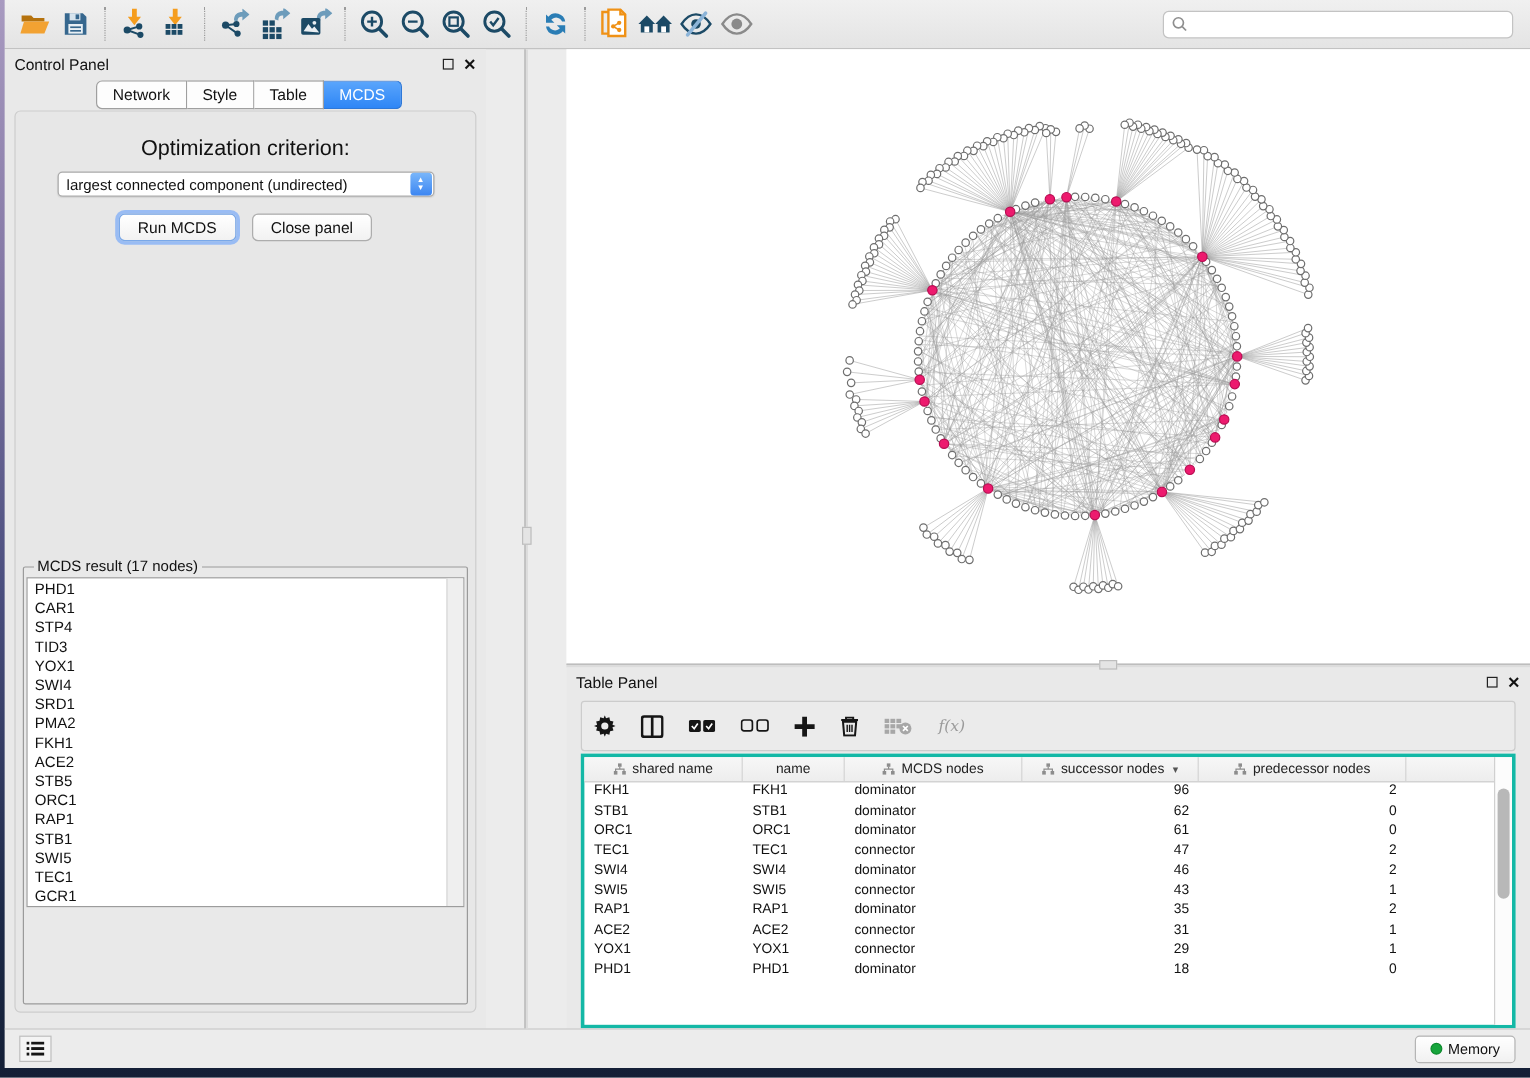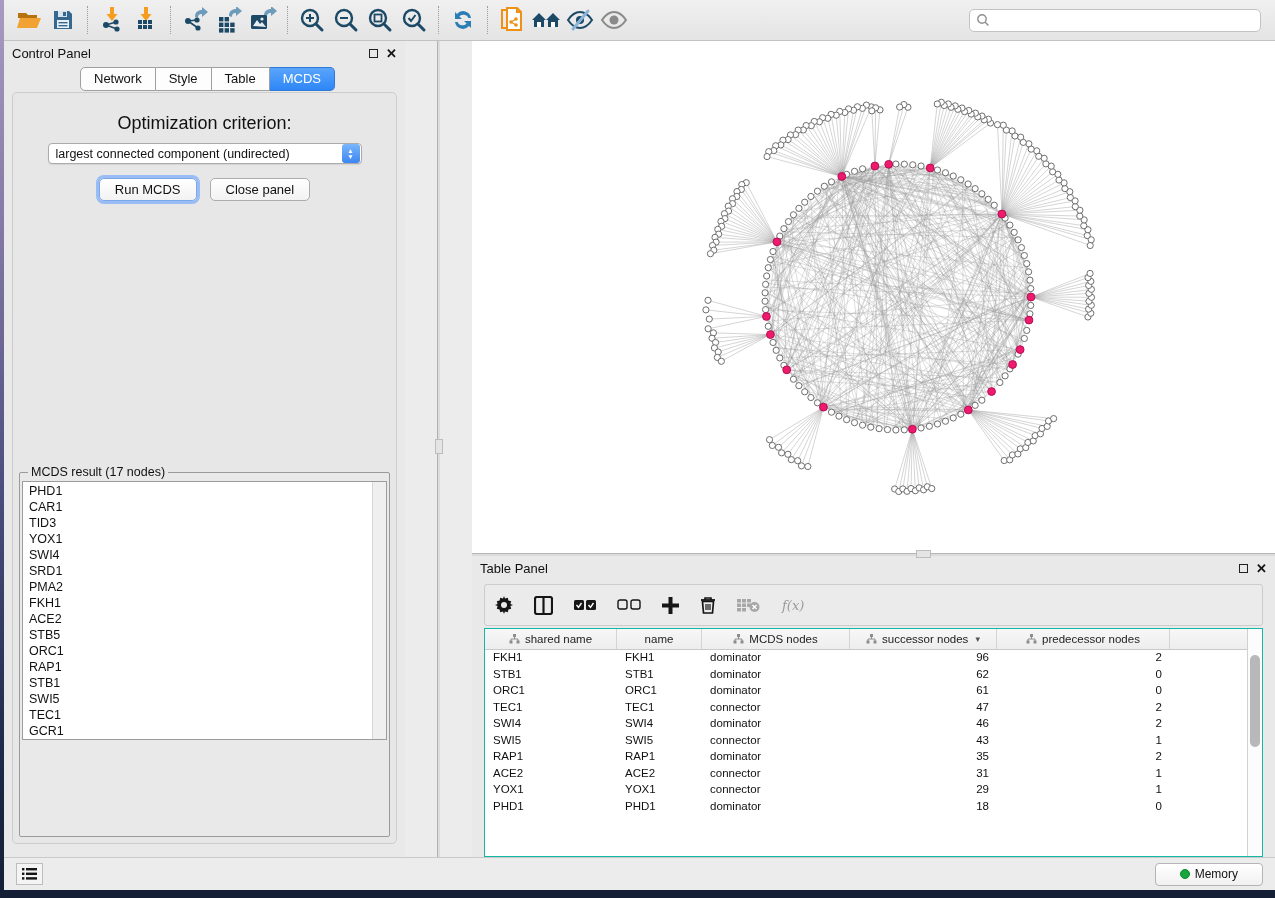--- a/index.html
+++ b/index.html
@@ -69,21 +69,21 @@
 
   .h-divider { height:3px; background:#dcdcdc; border-top:1px solid #b6b6b6; position:relative; flex:0 0 auto; }
   .h-handle { position:absolute; top:-4px; left:444px; width:15px; height:8px; background:#e4e4e4; border:1px solid #bdbdbd; }
 
   
   .table-panel { flex:1; background:#e9e9e9; display:flex; flex-direction:column; min-height:0; }
   .tp-toolbar { margin:3px 12px 0; height:42px; flex:0 0 auto; background:#ebebeb; border:1px solid #cccccc; border-radius:3px; display:flex; align-items:center; padding:0 10px; gap:21px; }
   .tp-ico { display:flex; align-items:center; justify-content:center; }
   .fx { font-family:"DejaVu Serif",serif; font-style:italic; font-size:13px; color:#9a9a9a; }
 
-  .ntable { margin:2px 12px 0; flex:1; background:#fff; border:1px solid #14b8a6; display:flex; min-height:0; }
+  .ntable { margin:2px 12px 0; flex:1; background:#fff; border:3px solid #14b8a6; display:flex; min-height:0; }
   .ntable-main { flex:1; display:flex; flex-direction:column; min-width:0; }
   .thead { display:flex; height:21px; flex:0 0 auto; background:linear-gradient(180deg,#f7f7f7,#ededed); border-bottom:1px solid #c9c9c9; font-size:11.5px; color:#222; }
   .th { display:flex; align-items:center; justify-content:center; gap:5px; border-right:1px solid #d4d4d4; position:relative; }
   .th .sort { font-size:9px; color:#555; margin-left:2px; }
   .tbody { flex:1; overflow:hidden; }
   .trow { display:flex; height:16.5px; font-size:11.5px; color:#111; }
   .td { padding:1px 8px 0; white-space:nowrap; overflow:hidden; }
   .num { text-align:right; }
   .c0 { width:132px; } .c1 { width:85px; } .c2 { width:148px; } .c3 { width:147px; } .c4 { width:173px; } .cf { flex:1; border-right:none !important; }
   .vscroll { width:15px; flex:0 0 auto; background:#fcfcfc; border-left:1px solid #d0d0d0; position:relative; }
@@ -91,21 +91,21 @@
 
   .btab-row { height:30px; flex:0 0 auto; display:flex; justify-content:center; align-items:center; border-bottom:1px solid #d0d0d0; }
   .btab { font-size:12.5px; padding:3px 14px 4px; background:#fff; border:1px solid #a8a8a8; border-left-width:0; color:#111; }
   .btab:first-child { border-left-width:1px; border-top-left-radius:5px; border-bottom-left-radius:5px; }
   .btab:last-child { border-top-right-radius:5px; border-bottom-right-radius:5px; }
   .btab.sel { background:linear-gradient(180deg,#5aa5fc,#2e86f6); color:#fff; border-color:#2e78d8; }
 
   
   .statusbar { height:33px; flex:0 0 auto; background:#ececec; border-top:1px solid #c9c9c9; display:flex; align-items:center; padding:0 12px; }
   .sq-btn { width:27px; height:22px; background:#f4f4f4; border:1px solid #bdbdbd; display:flex; align-items:center; justify-content:center; }
-  .mem-btn { margin-left:auto; height:23px; background:linear-gradient(180deg,#ffffff,#f1f1f1); border:1px solid #b5b5b5; border-radius:4px; display:flex; align-items:center; gap:5px; padding:0 24px; font-size:12px; color:#111; }
+  .mem-btn { margin-left:auto; height:23px; background:linear-gradient(180deg,#ffffff,#f1f1f1); border:1px solid #b5b5b5; border-radius:4px; display:flex; align-items:center; gap:5px; padding:0 12px; font-size:12px; color:#111; }
   .mem-dot { width:10px; height:10px; border-radius:50%; background:#17a53c; border:1px solid #0d8a2d; }
 </style>
 </head>
 <body>
 
 <div class="app">
 
   <div class="toolbar">
     <div class="tbtn">
       <svg width="26" height="24" viewBox="0 0 26 24">
@@ -287,20 +287,21 @@
         <div class="btn-row">
           <button class="mbtn focus">Run MCDS</button>
           <button class="mbtn">Close panel</button>
         </div>
         <fieldset class="mcds-box">
           <legend>MCDS result (17 nodes)</legend>
           <div class="mcds-list">
             <div class="mcds-items">
                 <div class="mcds-item">PHD1</div>
                 <div class="mcds-item">CAR1</div>
+                <div class="mcds-item">STP4</div>
                 <div class="mcds-item">TID3</div>
                 <div class="mcds-item">YOX1</div>
                 <div class="mcds-item">SWI4</div>
                 <div class="mcds-item">SRD1</div>
                 <div class="mcds-item">PMA2</div>
                 <div class="mcds-item">FKH1</div>
                 <div class="mcds-item">ACE2</div>
                 <div class="mcds-item">STB5</div>
                 <div class="mcds-item">ORC1</div>
                 <div class="mcds-item">RAP1</div>

